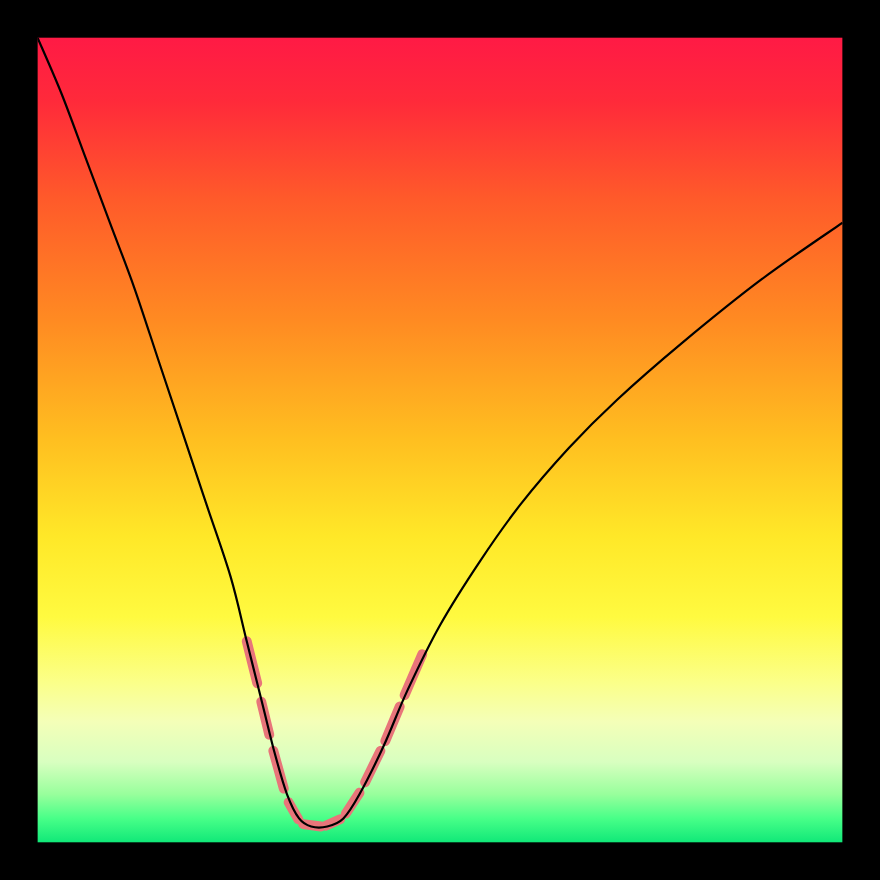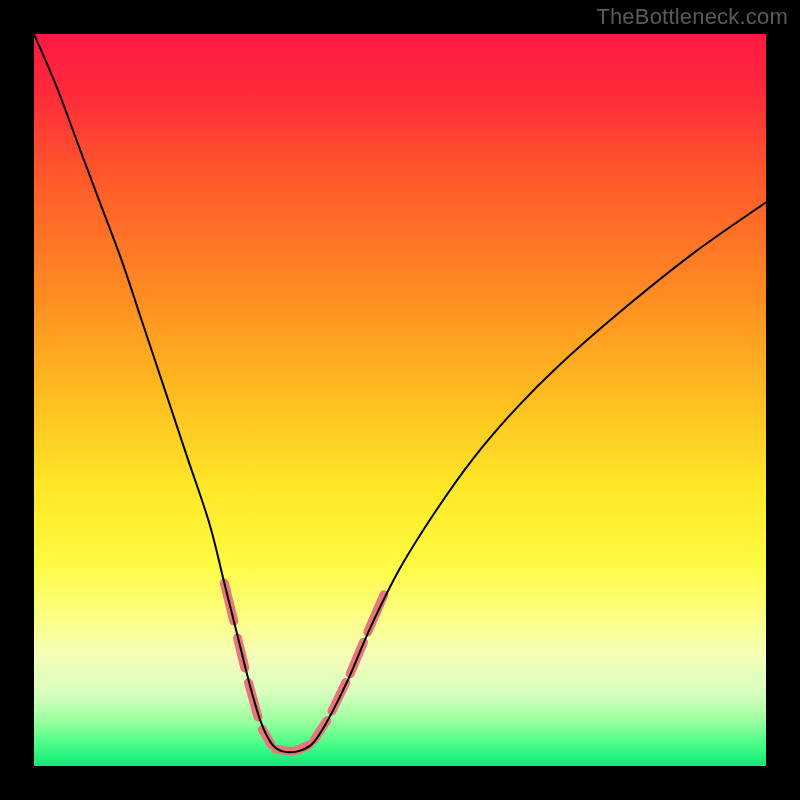--- a/index.html
+++ b/index.html
@@ -31,21 +31,20 @@
   .plot-area svg {
     width: 100%;
     height: 100%;
     display: block;
   }
 </style>
 </head>
 <body>
 <div class="container">
 
-  <div class="watermark">TheBottleneck.com</div>
 
   <div class="plot-area">
     <svg id="chart-svg" viewBox="0 0 732 732" preserveAspectRatio="none">
         <defs>
           <linearGradient id="bg-grad" x1="0" y1="0" x2="0" y2="1">
             <stop offset="0%" stop-color="#ff1a45"></stop>
             <stop offset="8%" stop-color="#ff2a3a"></stop>
             <stop offset="20%" stop-color="#ff5a2a"></stop>
             <stop offset="35%" stop-color="#ff8a22"></stop>
             <stop offset="50%" stop-color="#ffbf20"></stop>

